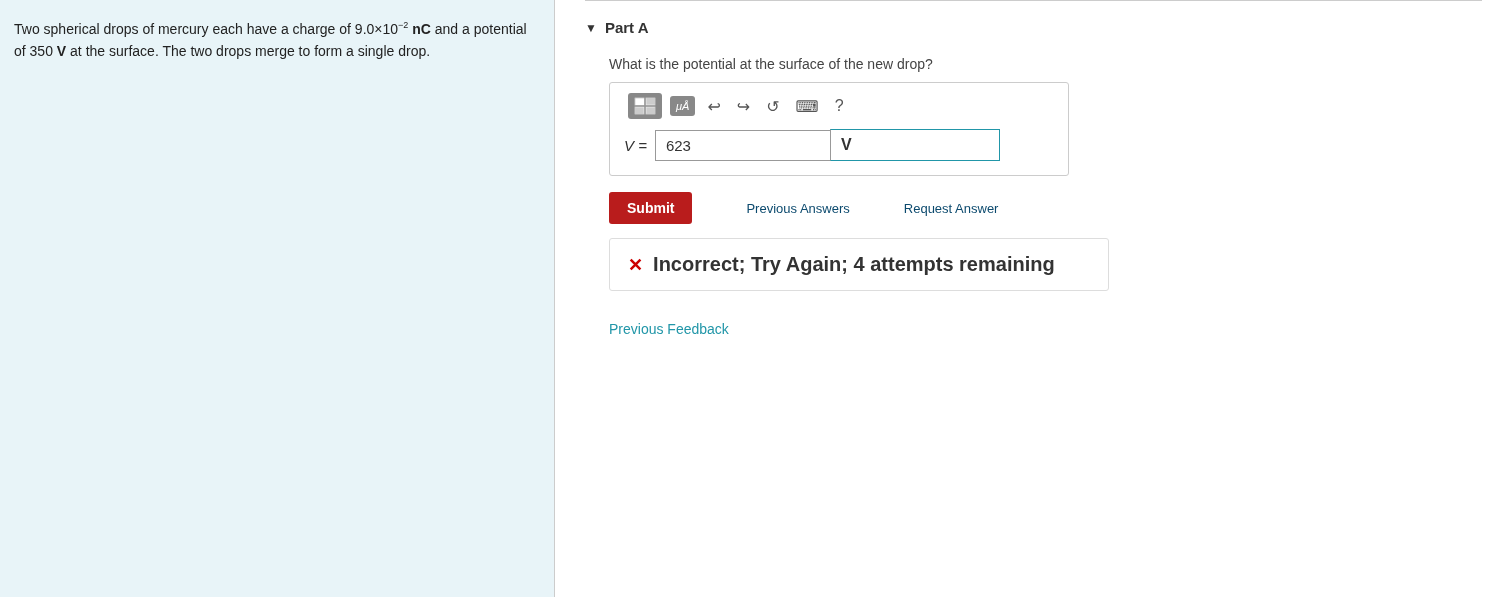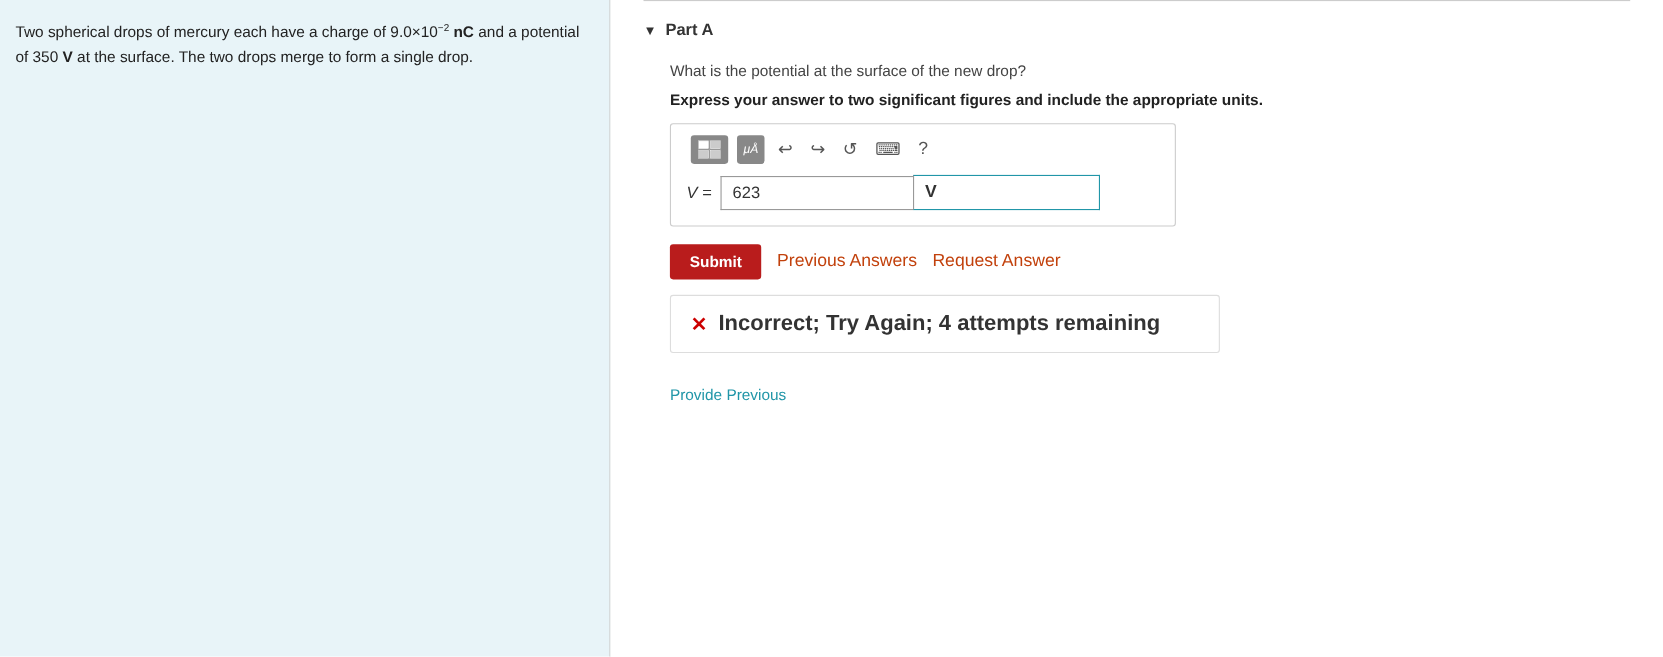--- a/index.html
+++ b/index.html
@@ -85,20 +85,21 @@
       border-radius: 3px;
       padding: 10px 14px 14px 14px;
       display: inline-block;
       min-width: 460px;
       margin-bottom: 16px;
     }
 
     
     .toolbar {
       display: flex;
+      align-items: center;
       gap: 8px;
       margin-bottom: 10px;
       padding-left: 4px;
     }
     .toolbar-btn {
       background: #888;
       border: none;
       border-radius: 3px;
       cursor: pointer;
       padding: 4px 6px;
@@ -173,26 +174,27 @@
       background: #b91c1c;
       color: #fff;
       border: none;
       border-radius: 3px;
       padding: 8px 18px;
       font-size: 14px;
       font-weight: bold;
       cursor: pointer;
     }
     .link-btn {
-      color: #c2410c;
+      color: #0c4a6e;
       background: none;
       border: none;
       cursor: pointer;
-      font-size: 16px;
+      font-size: 13px;
       text-decoration: none;
+      margin-left: 40px;
     }
 
     
     .feedback-box {
       margin-left: 24px;
       border: 1px solid #ddd;
       border-radius: 3px;
       padding: 14px 18px;
       display: flex;
       align-items: center;
@@ -244,21 +246,20 @@
   <div class="top-border"></div>
 
   
   <div class="part-header">
     <span class="chevron">▼</span>
     <span class="part-title">Part A</span>
   </div>
 
   
   <div class="question-text">What is the potential at the surface of the new drop?</div>
-  <div class="question-instruction">Express your answer to two significant figures and include the appropriate units.</div>
 
   
   <div class="answer-container">
     
     <div class="toolbar">
       <button class="toolbar-btn" title="Grid">
         <svg class="grid-icon" viewBox="0 0 22 18">
           <rect x="1" y="1" width="9" height="7" fill="#fff" stroke="#fff" stroke-width="0.5"></rect>
           <rect x="12" y="1" width="9" height="7" fill="#ccc" stroke="#fff" stroke-width="0.5"></rect>
           <rect x="1" y="10" width="9" height="7" fill="#ccc" stroke="#fff" stroke-width="0.5"></rect>
@@ -295,14 +296,14 @@
     <a class="link-btn" href="#">Request Answer</a>
   </div>
 
   
   <div class="feedback-box">
     <span class="x-icon">✕</span>
     <span class="feedback-text">Incorrect; Try Again; 4 attempts remaining</span>
   </div>
 
   
-  <a class="provide-feedback" href="#">Provide Previous</a>
+  <a class="provide-feedback" href="#">Previous Feedback</a>
 </div>
 
 </body></html>

